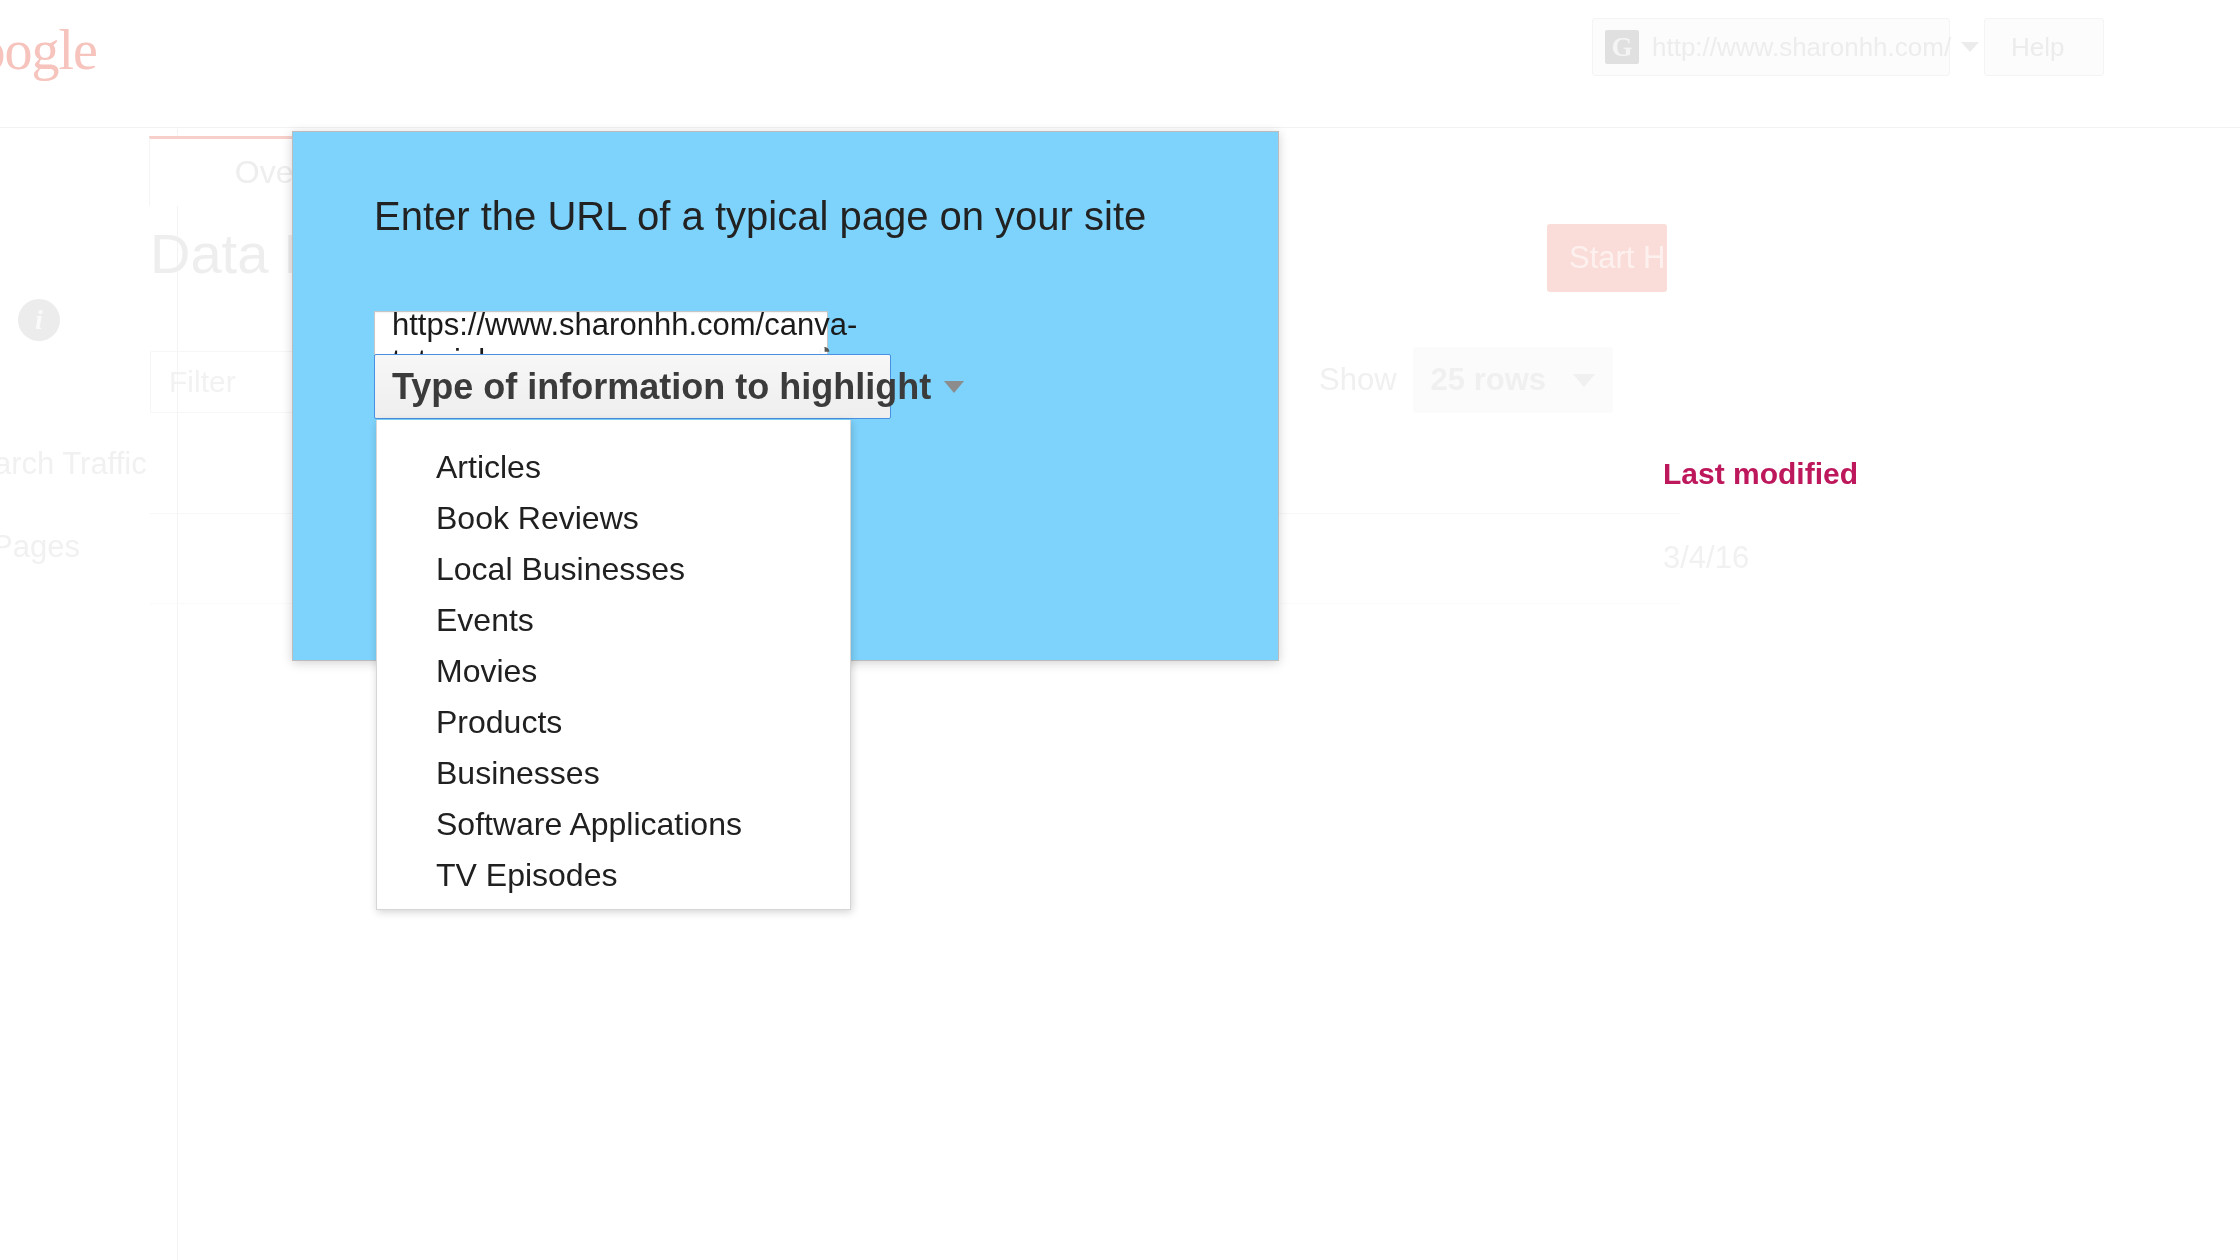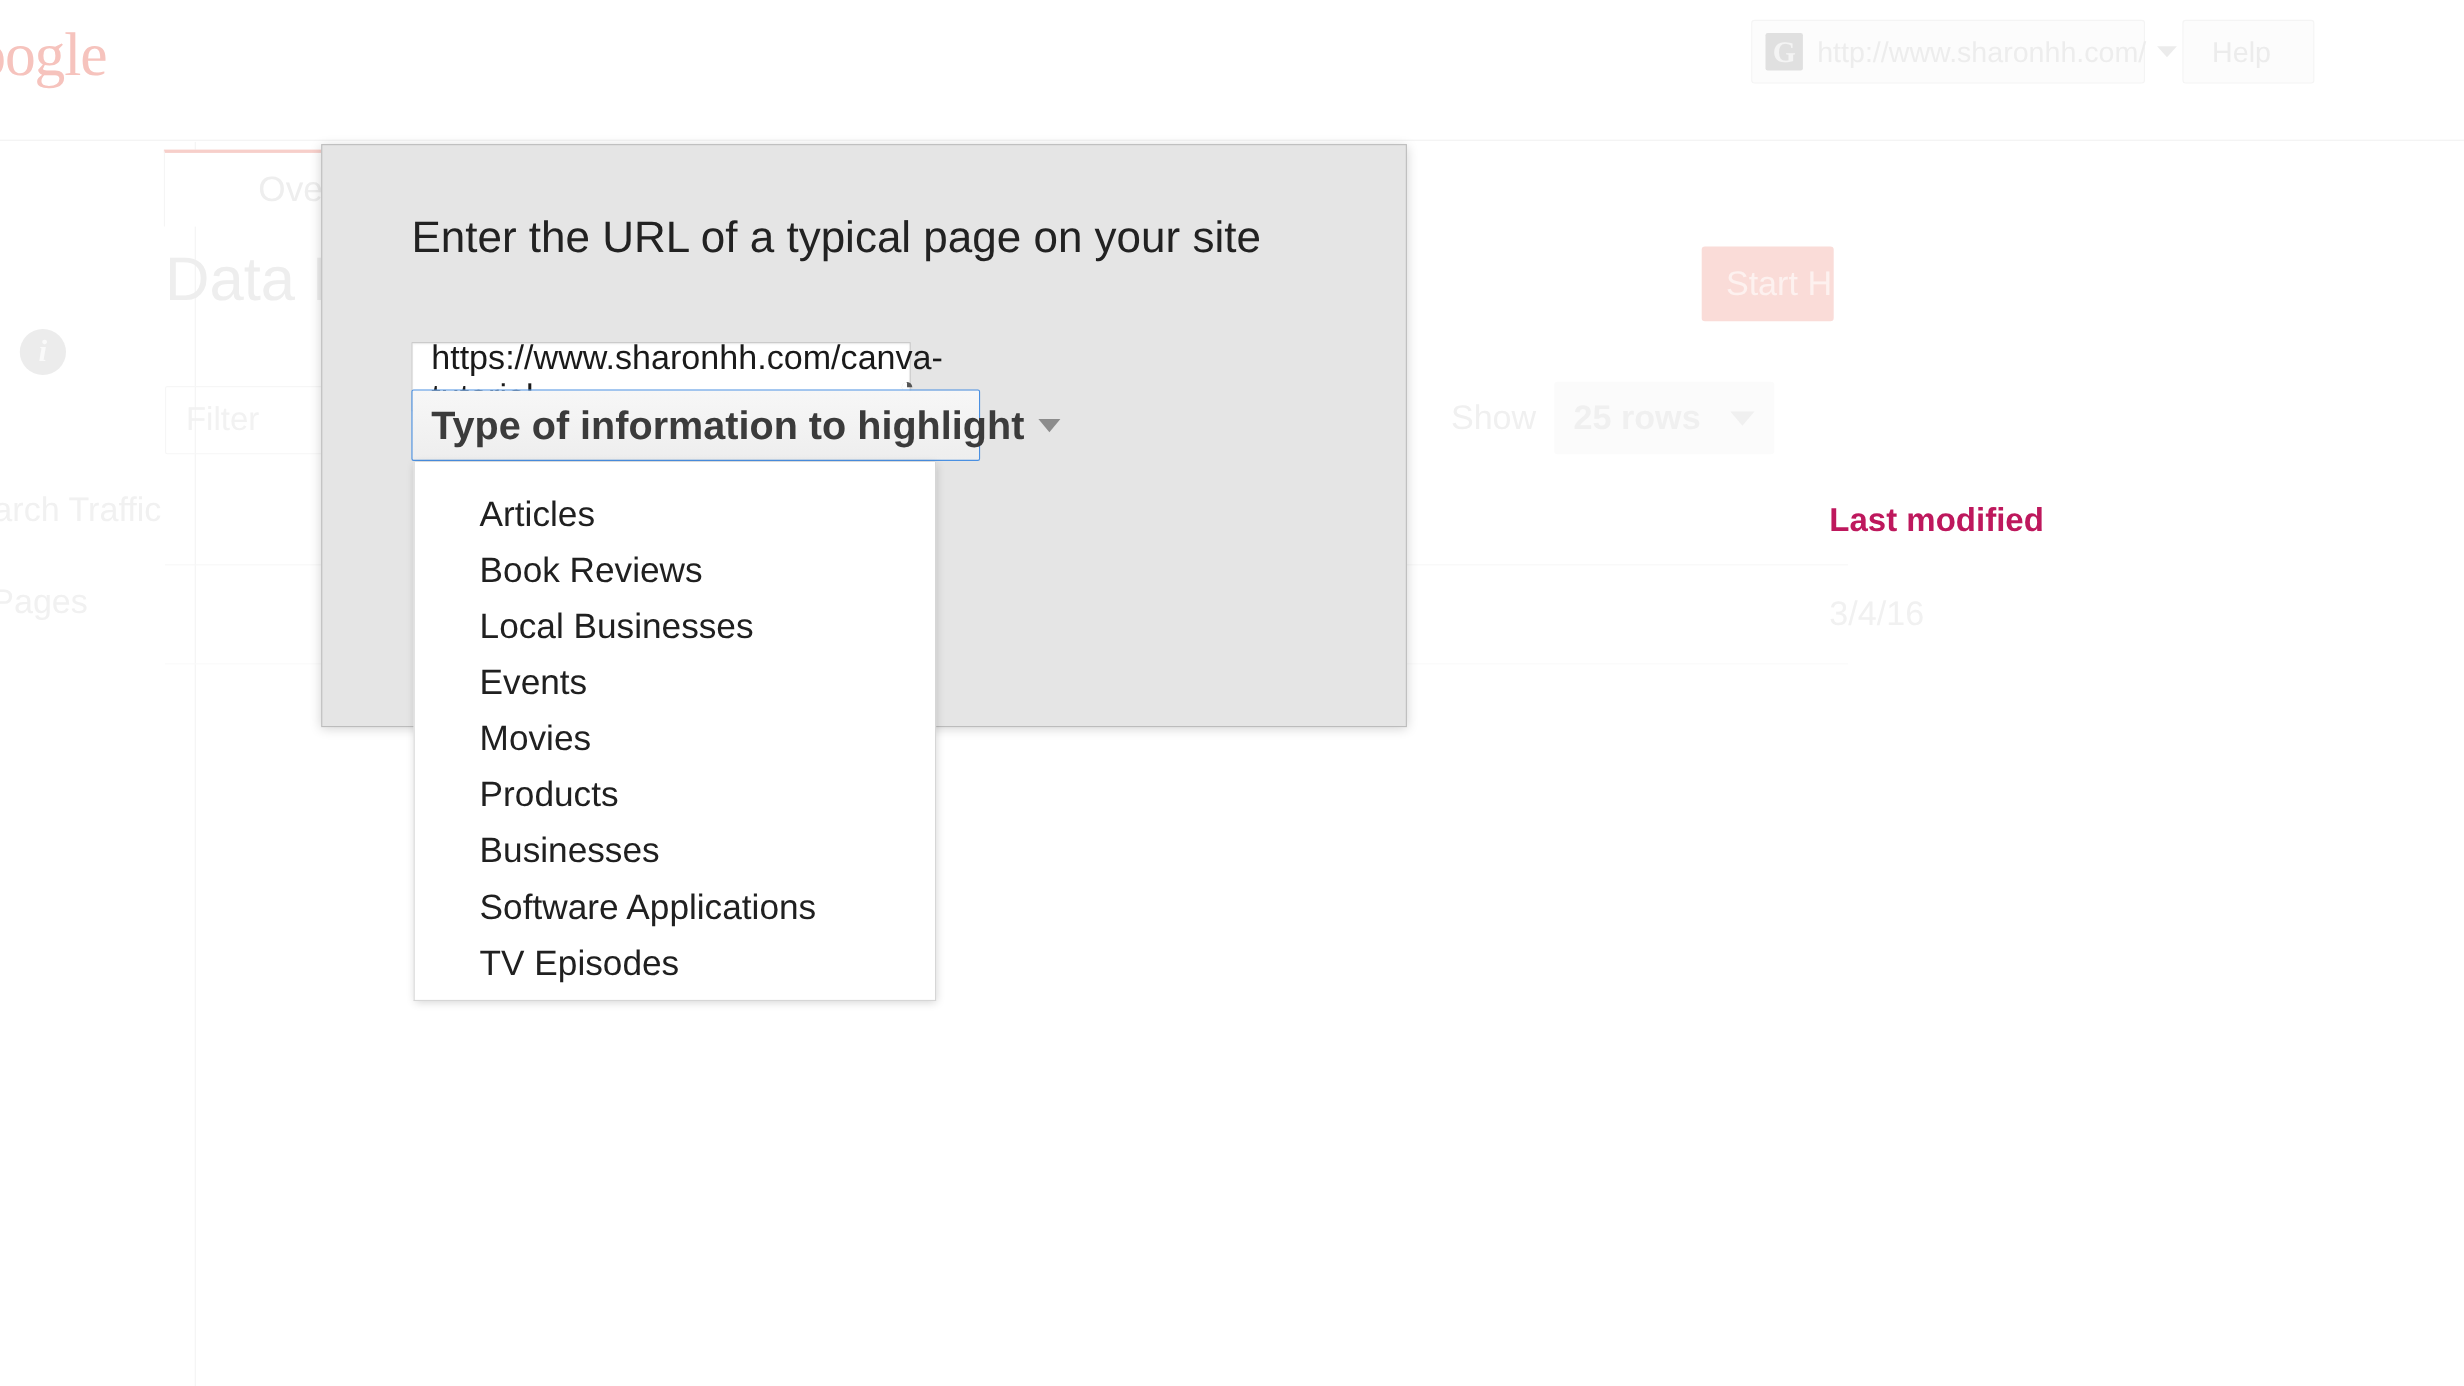--- a/index.html
+++ b/index.html
@@ -125,21 +125,21 @@
     border: 1px solid #f4f4f4; border-radius: 4px; background: #fcfcfc;
   }
   .td { position: absolute; top: 26px; font-size: 31px; white-space: nowrap; }
   .td-page { left: 246px; color: #e4eefb; }
   .td-date { left: 1513px; color: #f1f1f1; }
 
   
   .modal {
     position: absolute; left: 292px; top: 131px;
     width: 987px; height: 530px;
-    background: #e5e5e5;
+    background: #7dd3fc;
     border: 1px solid #bcbcbc;
     box-shadow: 0 2px 10px rgba(0,0,0,0.18);
     z-index: 40;
   }
   .modal-heading {
     position: absolute; left: 81px; top: 62px;
     font-size: 40px; color: #222222; white-space: nowrap;
   }
   .url-field {
     position: absolute; left: 81px; top: 139px;

